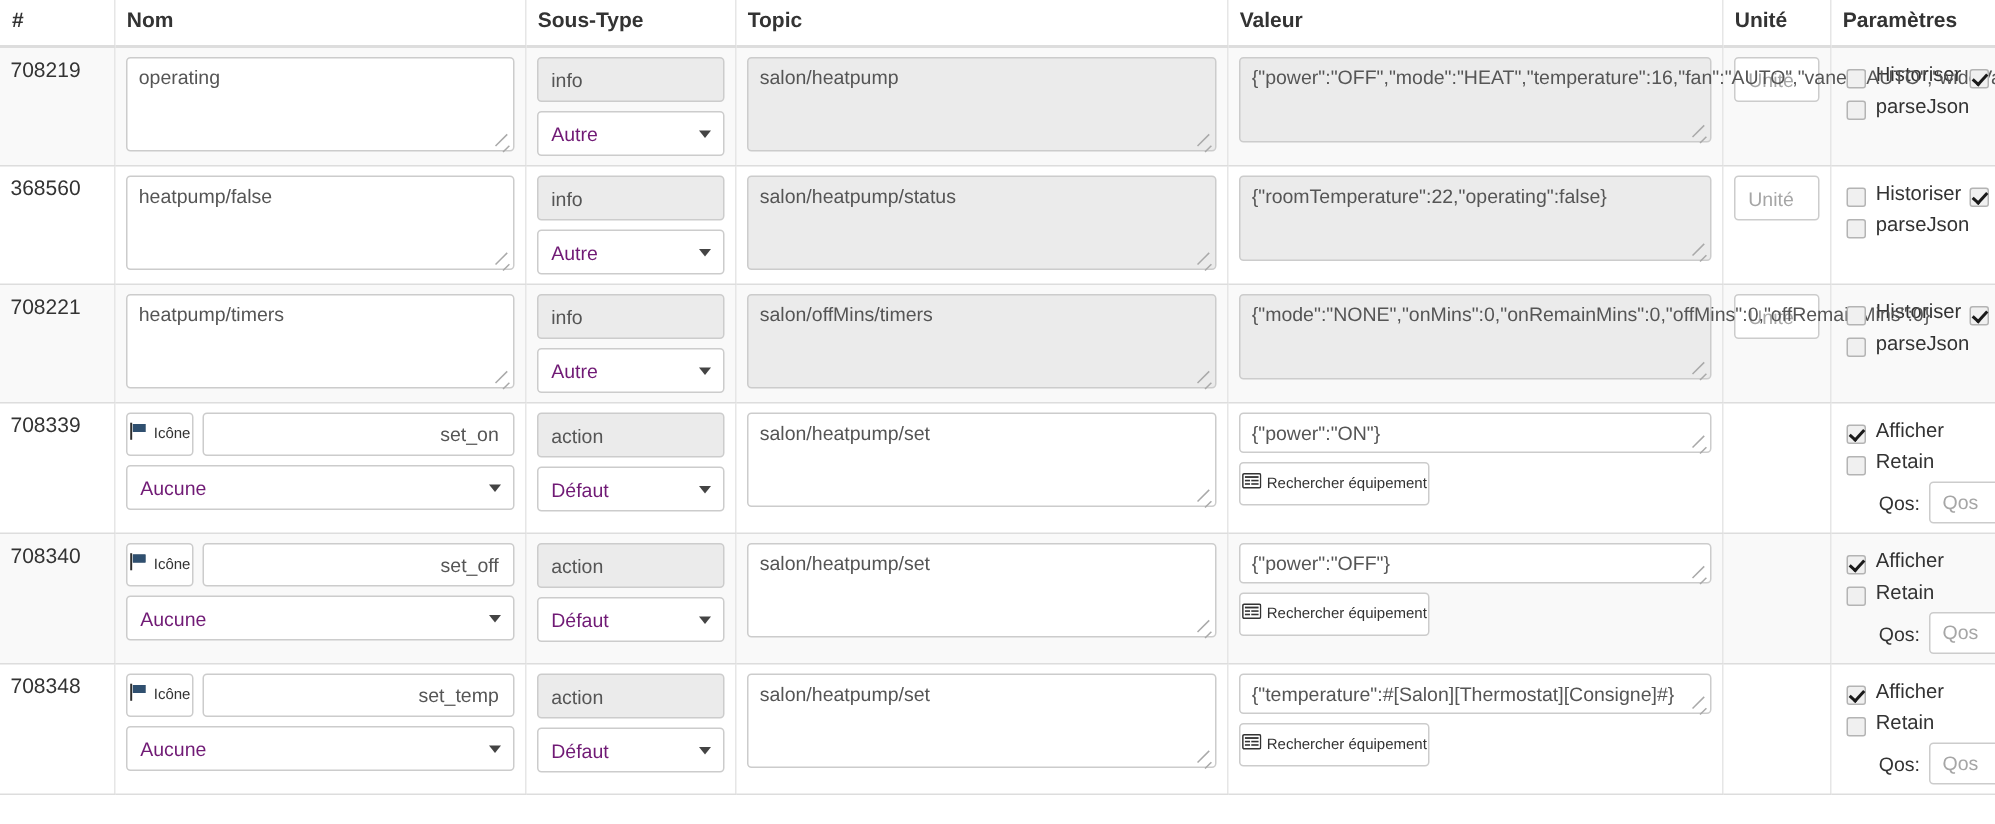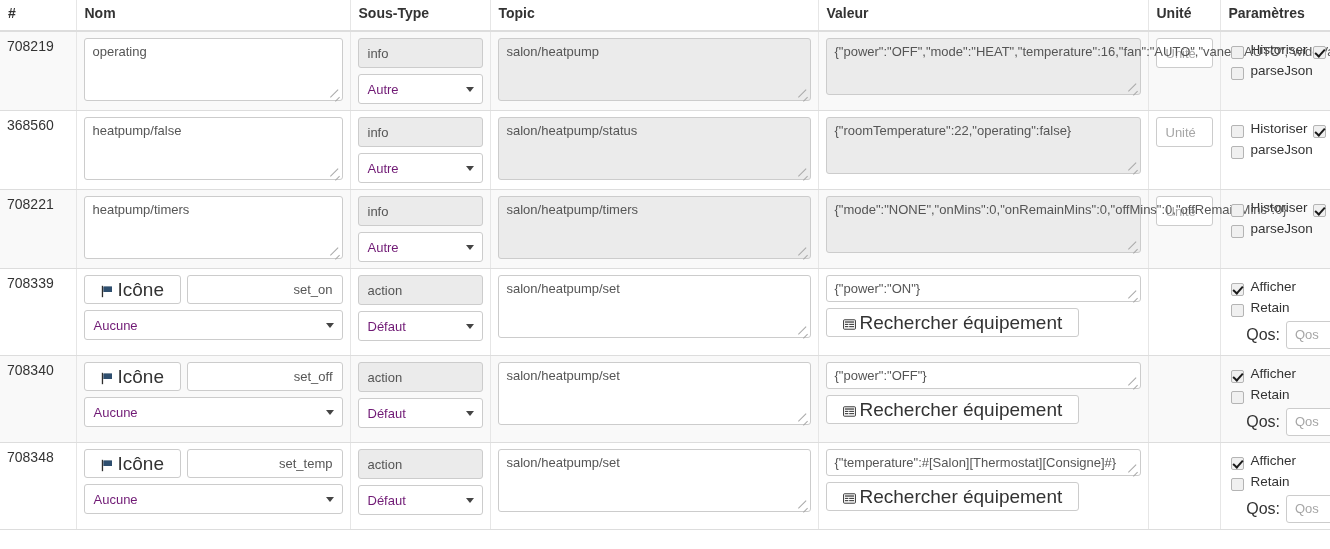--- a/index.html
+++ b/index.html
@@ -147,23 +147,23 @@
     padding: 6px 9px;
     height: 30px;
     line-height: 17px;
   }
 
   .btn {
     display: inline-block;
     border: 1px solid #cccccc;
     border-radius: 3px;
     background: #ffffff;
-    font-size: 19px;
+    font-size: 10px;
     color: #333333;
-    padding: 5px 16px;
+    padding: 5px 1px;
     line-height: 17px;
     white-space: nowrap;
     vertical-align: top;
   }
   .btn .bicon { margin-right: 4px; display: inline-block; vertical-align: -2px; }
 
   .nom-row { display: flex; gap: 6px; align-items: flex-start; margin-bottom: 6px; }
   .btn-icone { flex: 0 0 auto; }
   .inp-name {
     flex: 1 1 auto;
@@ -210,21 +210,21 @@
   }
   .cbx-trail { margin-right: 0; margin-left: 5px; }
 
   .qos-line {
     display: flex;
     align-items: center;
     justify-content: flex-end;
     margin-top: 4px;
     margin-right: -18px;
   }
-  .qos-label { font-size: 16px; color: #333; margin-right: 6px; }
+  .qos-label { font-size: 13px; color: #333; margin-right: 6px; }
   .qos-inp {
     width: 55px;
     border: 1px solid #cccccc;
     border-radius: 3px;
     background: #ffffff;
     font-size: 13px;
     color: #a6a6a6;
     padding: 5px 8px;
     height: 28px;
     line-height: 16px;
@@ -344,21 +344,21 @@
               <div class="ctl ta-nom">heatpump/timers</div>
               <span class="ta-grip"></span>
             </div>
           </td>
           <td>
             <span class="type-box">info</span>
             <span class="sel"><span>Autre</span><span class="caret"></span></span>
           </td>
           <td>
             <div class="ta-wrap">
-              <div class="ctl ta-topic readonly">salon/heatpump/timers</div>
+              <div class="ctl ta-topic readonly">salon/offMins/timers</div>
               <span class="ta-grip"></span>
             </div>
           </td>
           <td>
             <div class="ta-wrap">
               <div class="ctl ta-valeur readonly">{"mode":"NONE","onMins":0,"onRemainMins":0,"offMins":0,"offRemainMins":0}</div>
               <span class="ta-grip"></span>
             </div>
           </td>
           <td>

